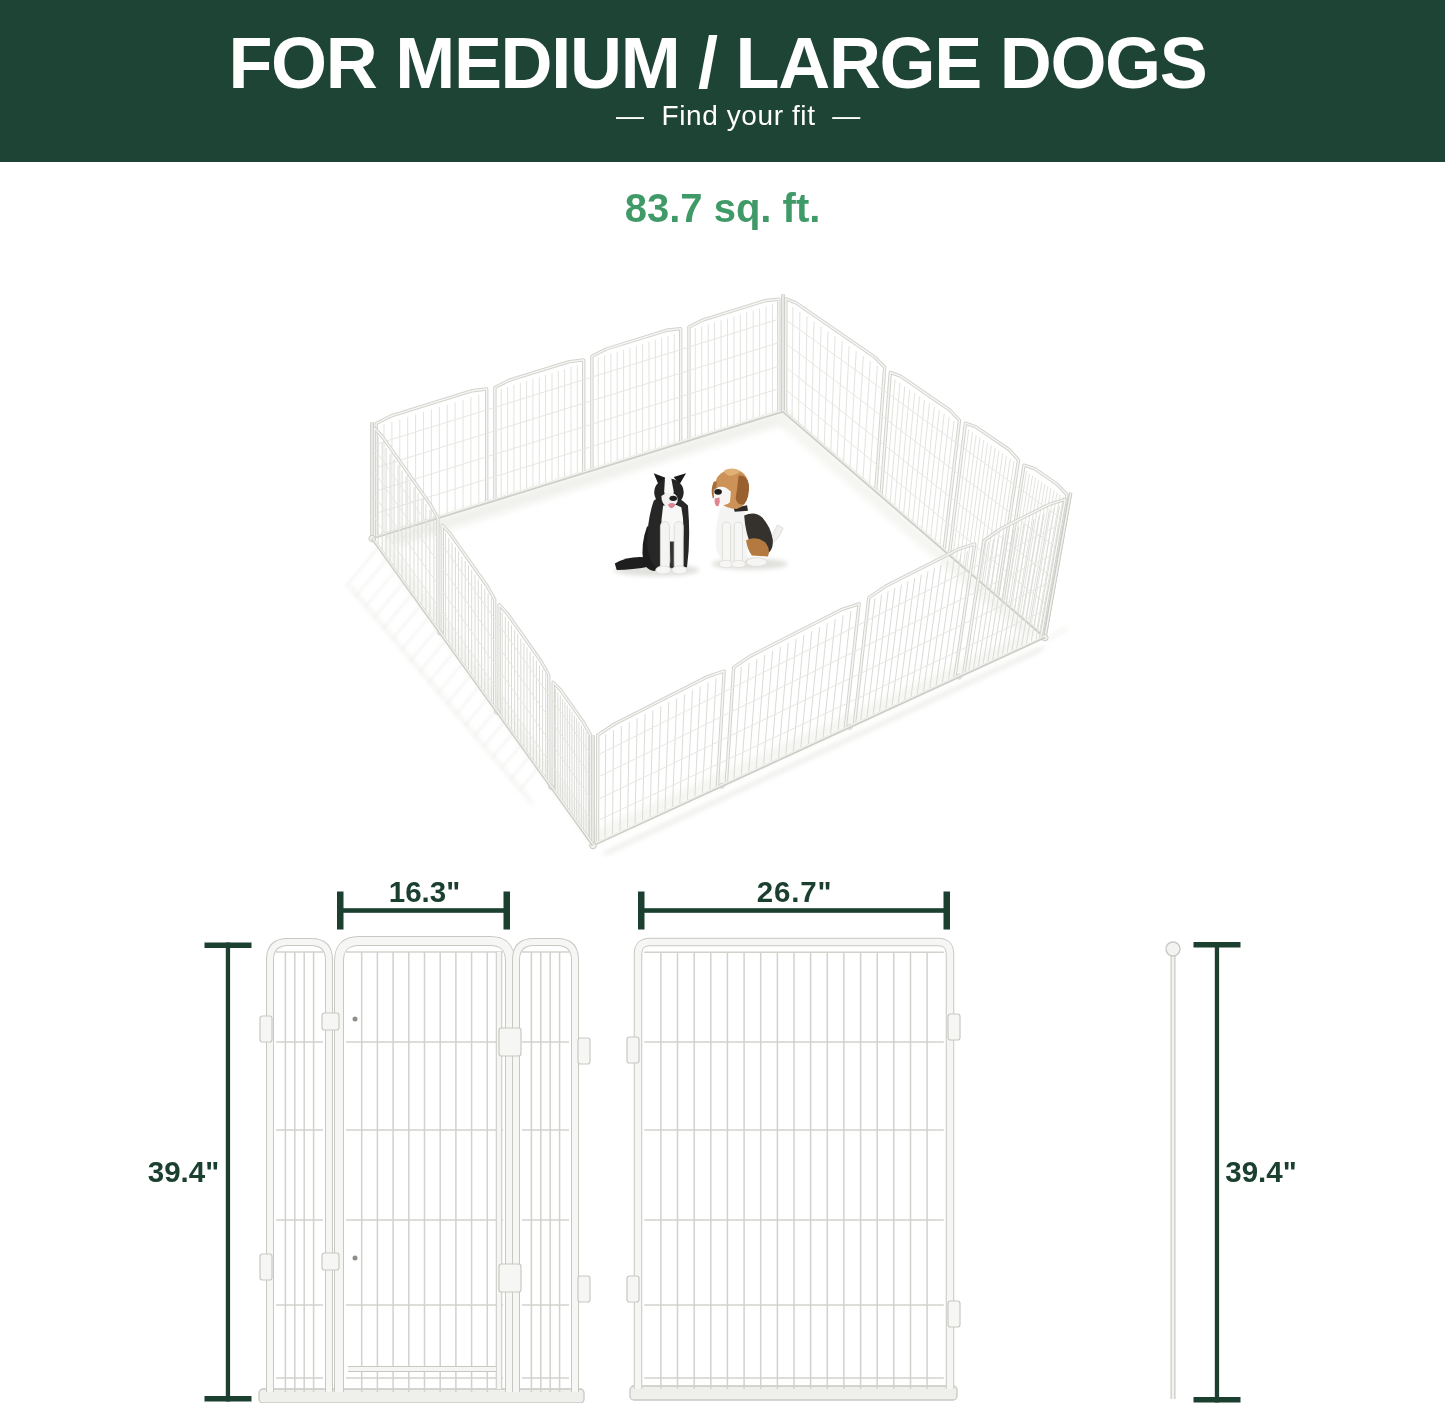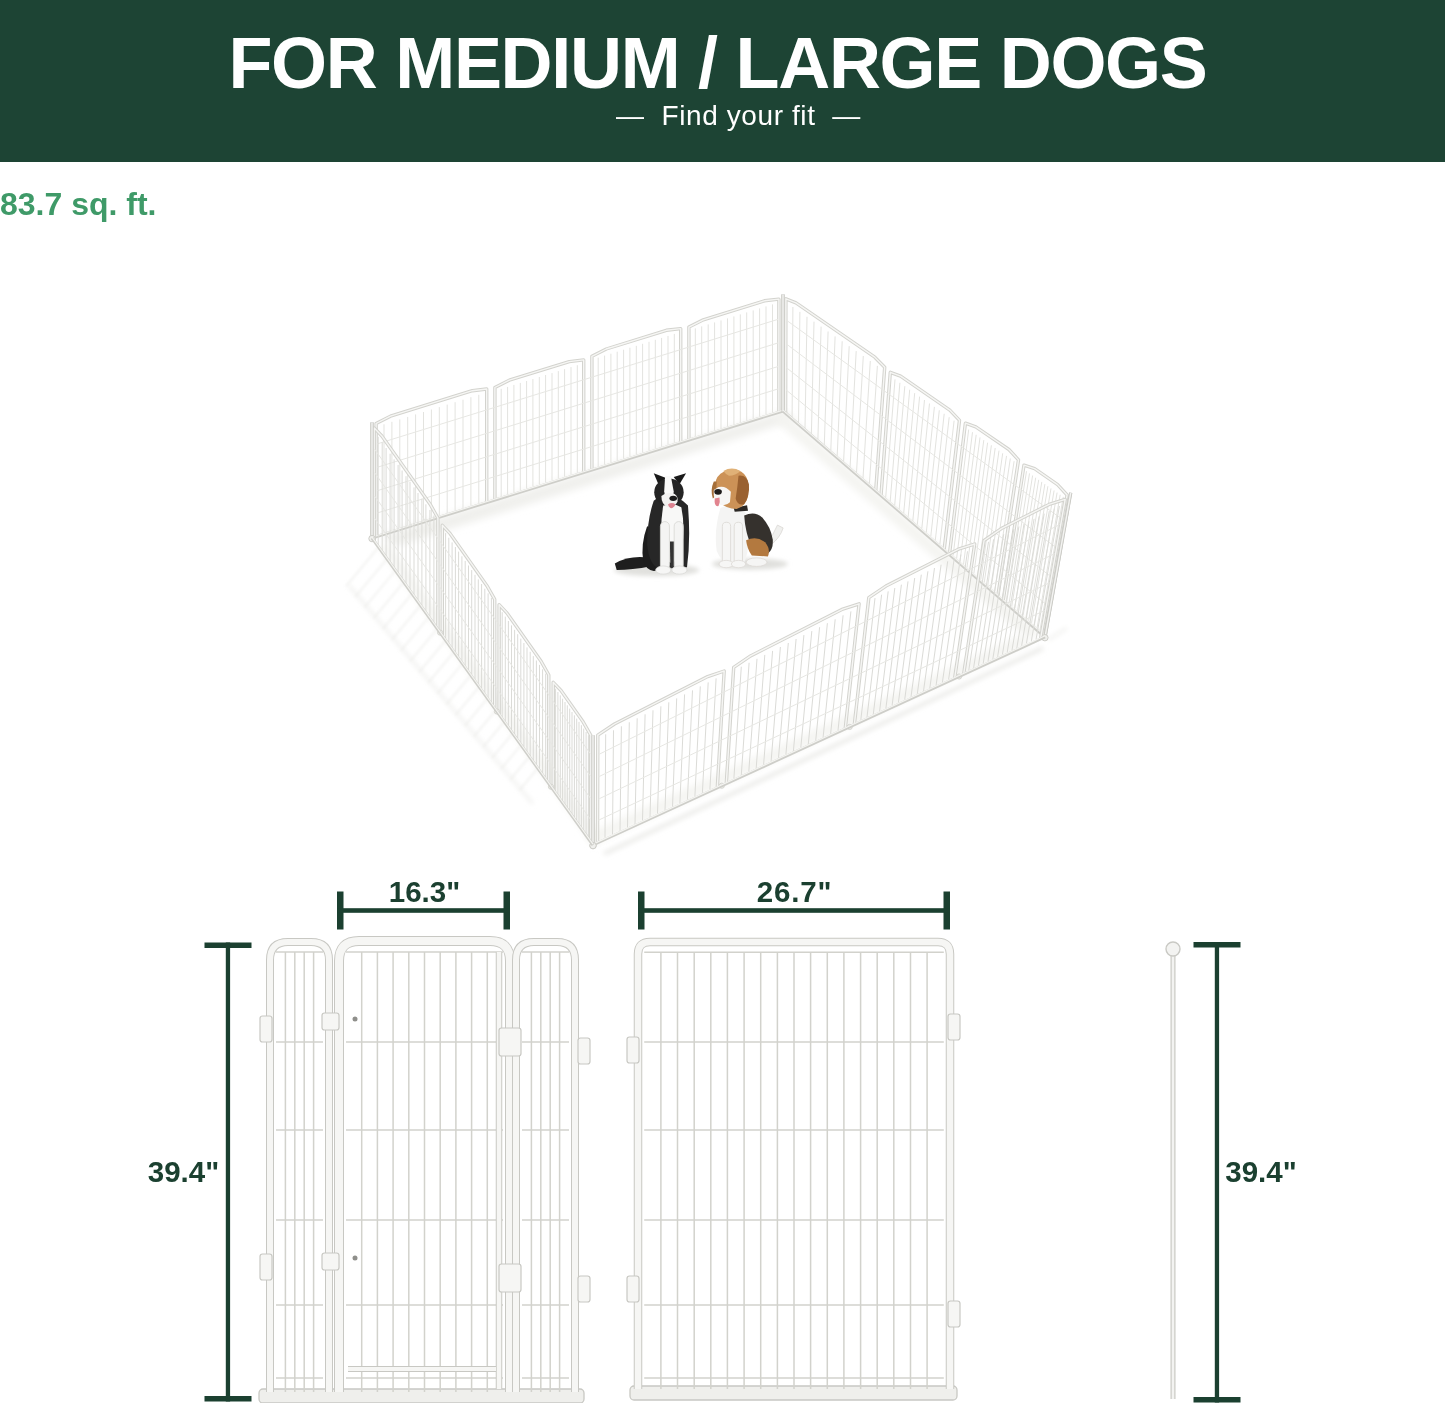--- a/index.html
+++ b/index.html
@@ -4,21 +4,21 @@
 .abs{position:absolute}
 </style></head>
 <body>
 
 <div class="abs" style="left:0;top:0;width:1445px;height:162px;background:#1d4434"></div>
 
 <div class="abs" style="left:-5px;top:22px;width:1445px;text-align:center;font-size:72px;font-weight:bold;color:#ffffff;letter-spacing:-1.3px;white-space:nowrap">FOR MEDIUM / LARGE DOGS</div>
 
 <div class="abs" style="left:16px;top:100px;width:1445px;text-align:center;font-size:28px;color:#ffffff;letter-spacing:0.6px;white-space:nowrap">—&nbsp;&nbsp;Find your fit&nbsp;&nbsp;—</div>
 
-<div class="abs" style="left:0;top:186px;width:1445px;font-size:32px;font-weight:bold;color:#3f9a68;white-space:nowrap">83.7 sq. ft.</div>
+<div class="abs" style="left:0;top:186px;width:1445px;text-align:center;font-size:40px;font-weight:bold;color:#3f9a68;white-space:nowrap">83.7 sq. ft.</div>
 <svg class="abs" style="left:0;top:0" width="1445" height="1403" viewBox="0 0 1445 1403">
 <defs>
 <filter id="b1" x="-30%" y="-30%" width="160%" height="160%">
         <feGaussianBlur stdDeviation="1"></feGaussianBlur>
       </filter>
 <filter id="b2" x="-30%" y="-30%" width="160%" height="160%">
         <feGaussianBlur stdDeviation="1.6"></feGaussianBlur>
       </filter>
 <filter id="b3" x="-40%" y="-40%" width="180%" height="180%">
         <feGaussianBlur stdDeviation="2.4"></feGaussianBlur>

